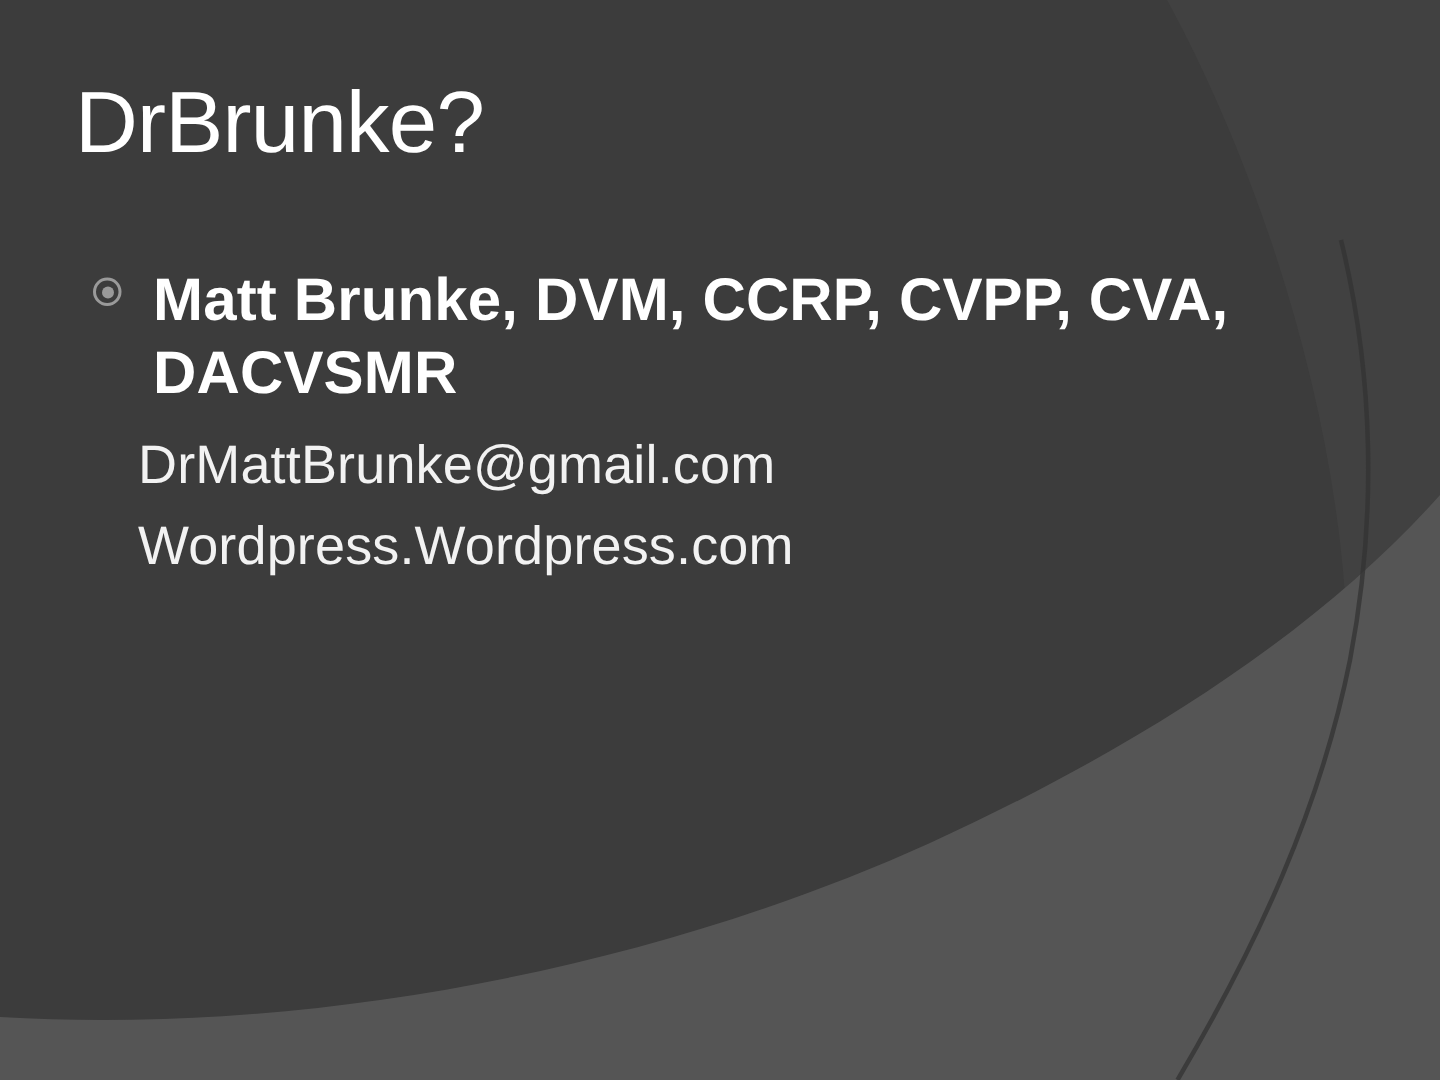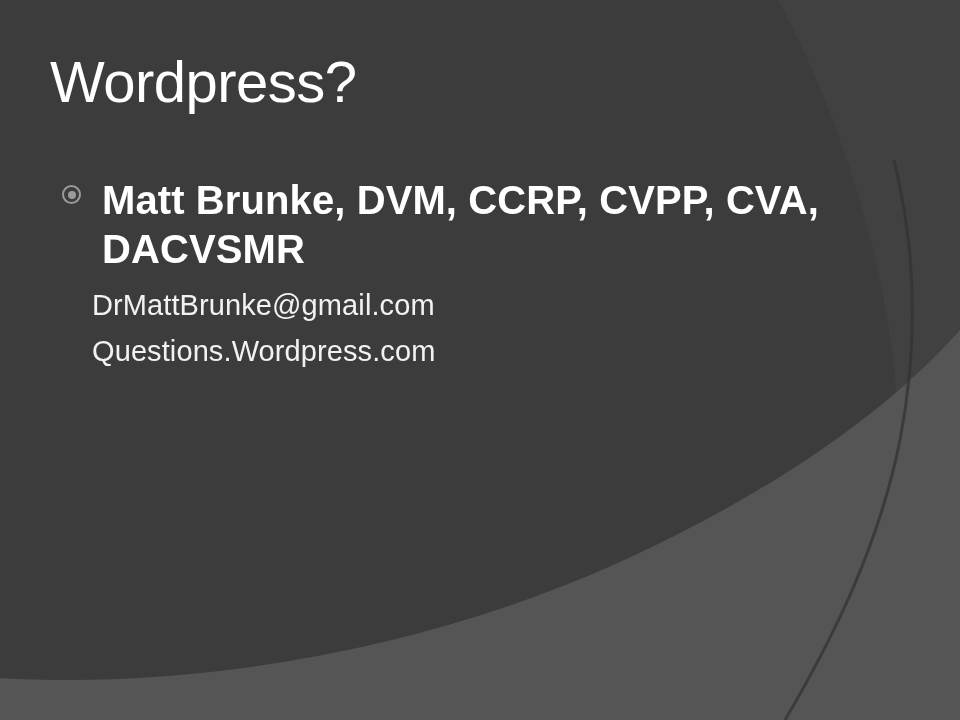--- a/index.html
+++ b/index.html
@@ -86,21 +86,21 @@
     margin-left: -4px;
     margin-top: -4px;
     background: #9a9a9a;
     border-radius: 50%;
   }
 
   .sub-line {
     display: block;
     padding-left: 34px;
     margin-top: 10px;
-    font-size: 29px;
+    font-size: 36px;
     font-weight: 400;
     color: #f2f2f2;
     line-height: 1.24;
     letter-spacing: 0.1px;
   }
   .sub-line.first { margin-top: 14px; }
 </style>
 </head>
 <body>
 
@@ -117,28 +117,28 @@
       <path d="M 778 0 C 838 110, 892 270, 898 420 C 902 540, 878 640, 838 720 L 960 720 L 960 0 Z" fill="#414141"></path>
 
       <path d="M 0 678 C 200 690, 430 648, 620 562 C 760 498, 880 420, 960 330 L 960 720 L 0 720 Z" fill="#555555"></path>
 
       <path d="M 785 720 C 838 630, 880 540, 900 440 C 918 346, 916 250, 894 160" fill="none" stroke="#333333" stroke-width="3" opacity="0.75"></path>
     </g>
   </svg>
 
   <div class="content">
 
-    <div class="slide-title">Wordpress?</div>
+    <div class="slide-title">DrBrunke?</div>
 
     <div class="body-block">
 
       <div class="bullet-row">
         <span class="bullet-marker"></span>
         <span>Matt Brunke, DVM, CCRP, CVPP, CVA, DACVSMR</span>
       </div>
 
       <div class="sub-line first">DrMattBrunke@gmail.com</div>
 
-      <div class="sub-line">Questions.Wordpress.com</div>
+      <div class="sub-line">Wordpress.Wordpress.com</div>
 
     </div>
   </div>
 </div>
 
 </body></html>

